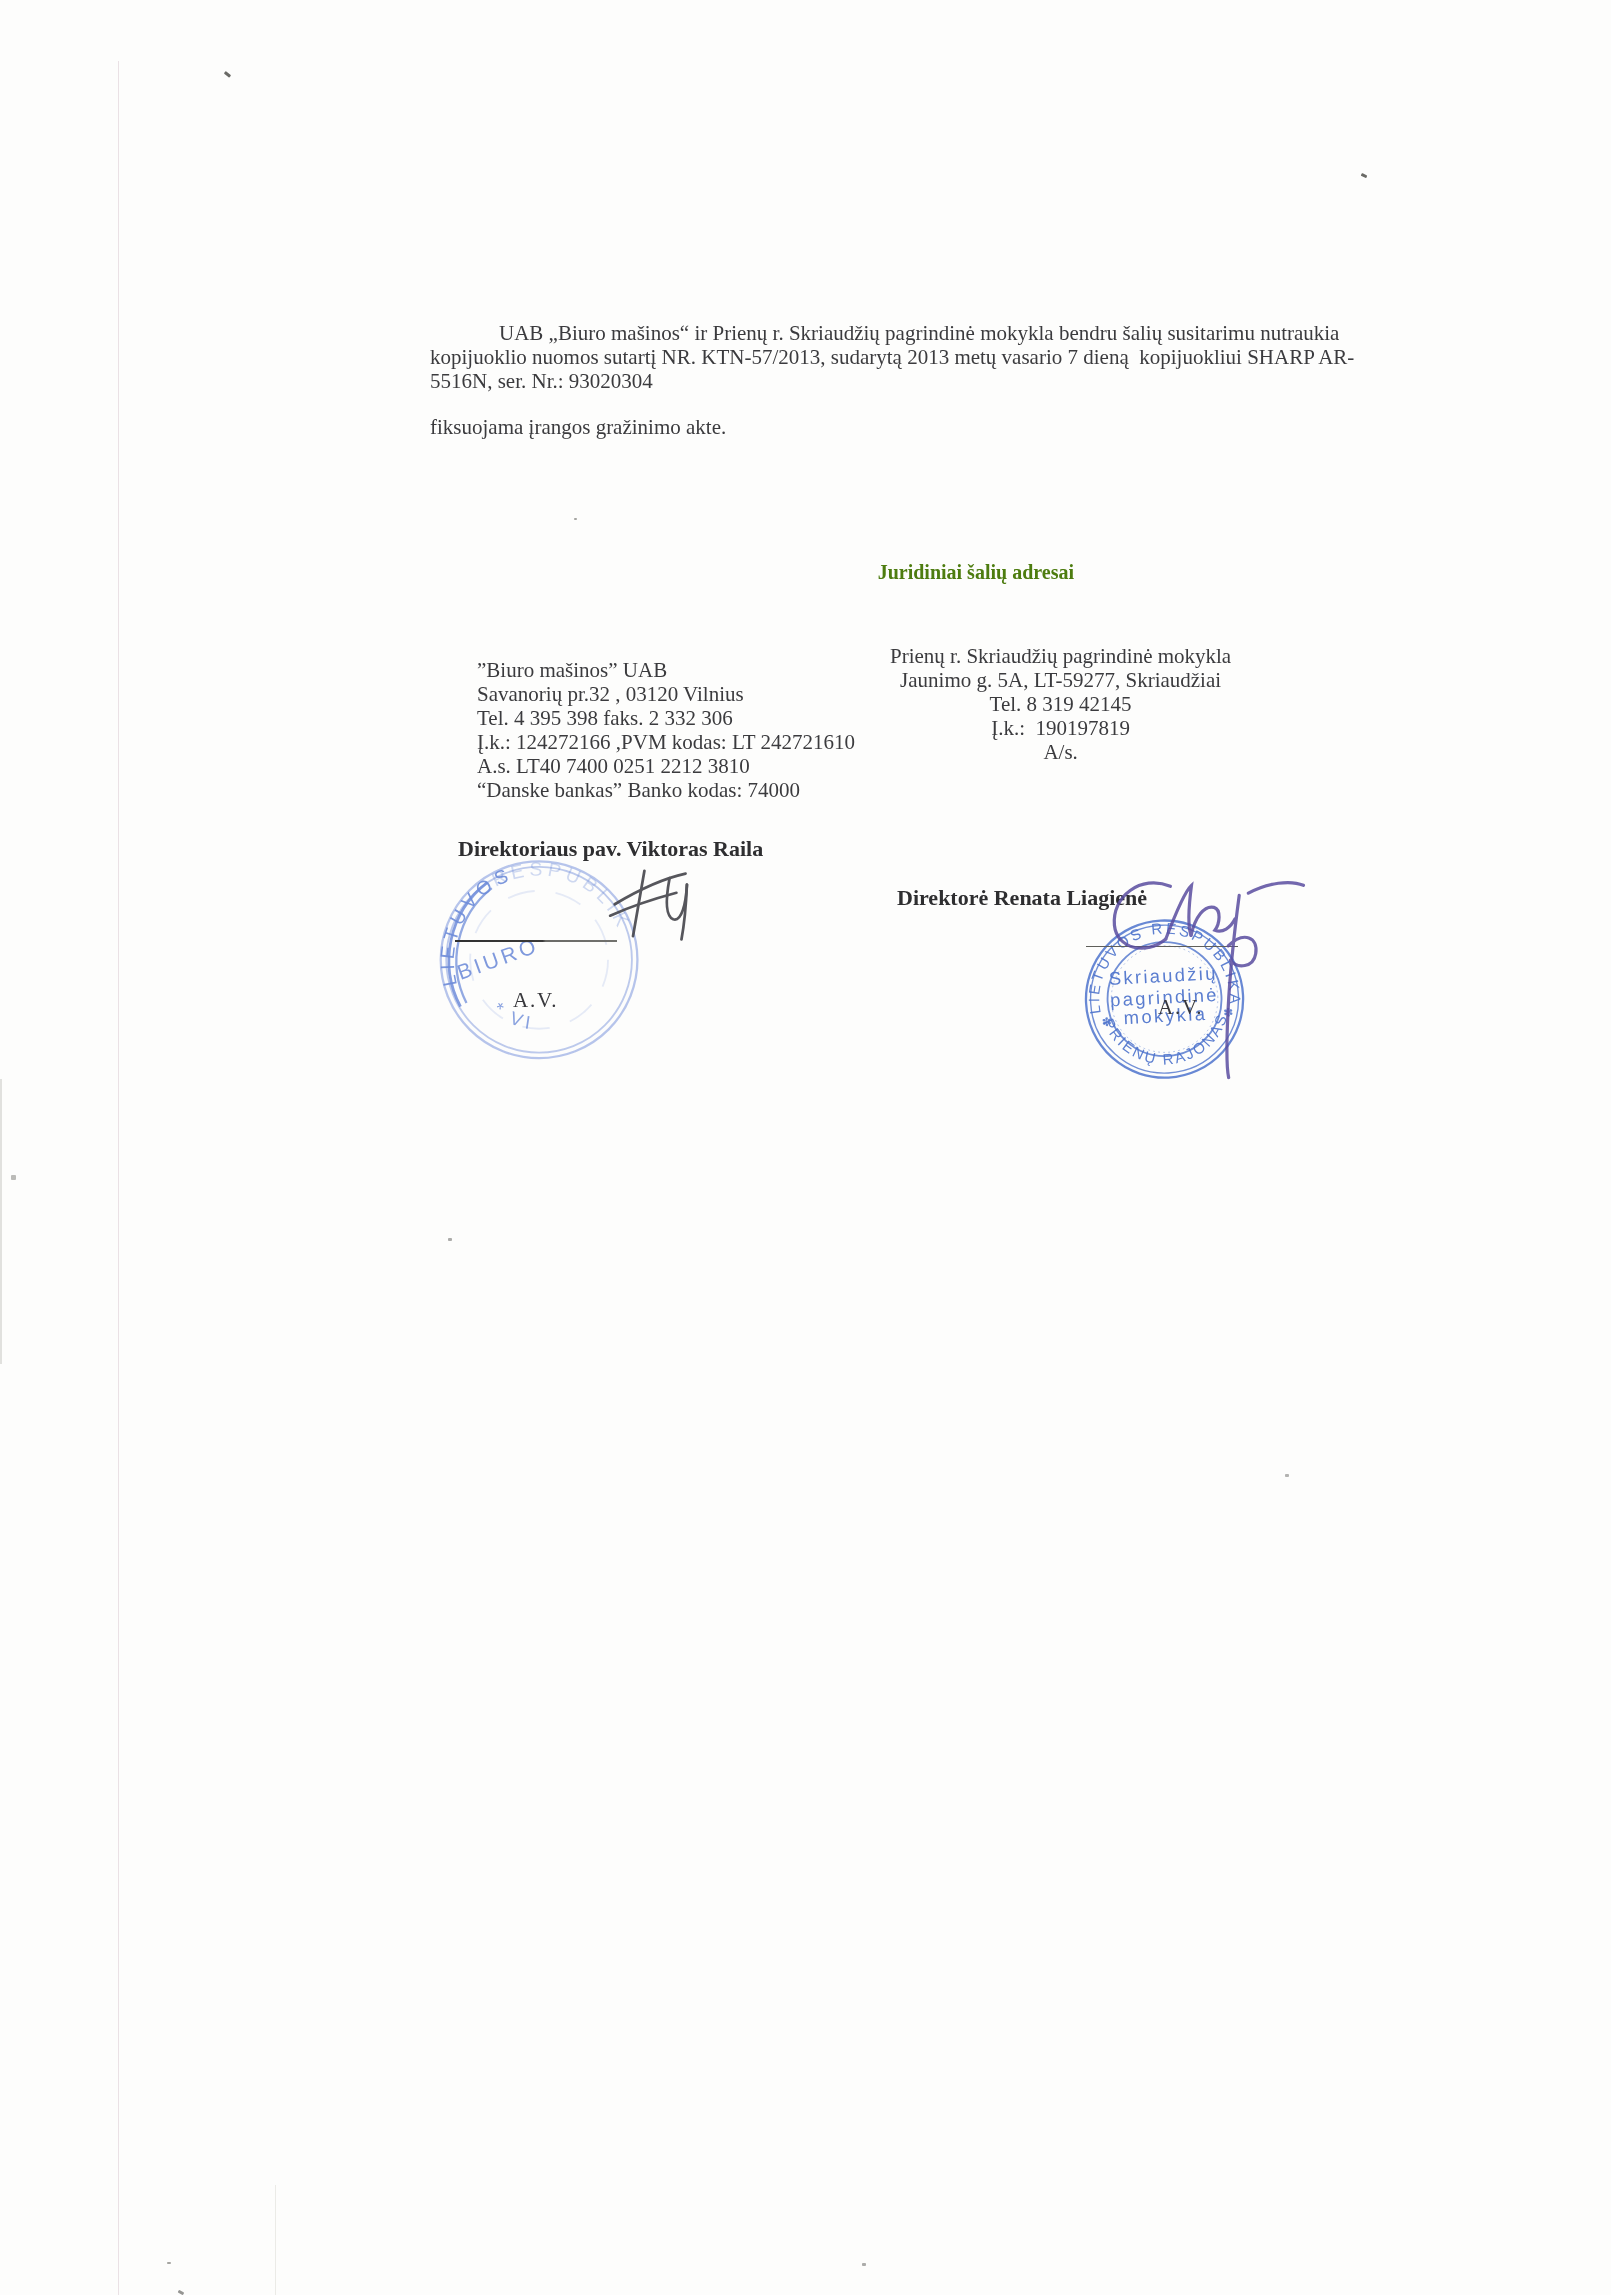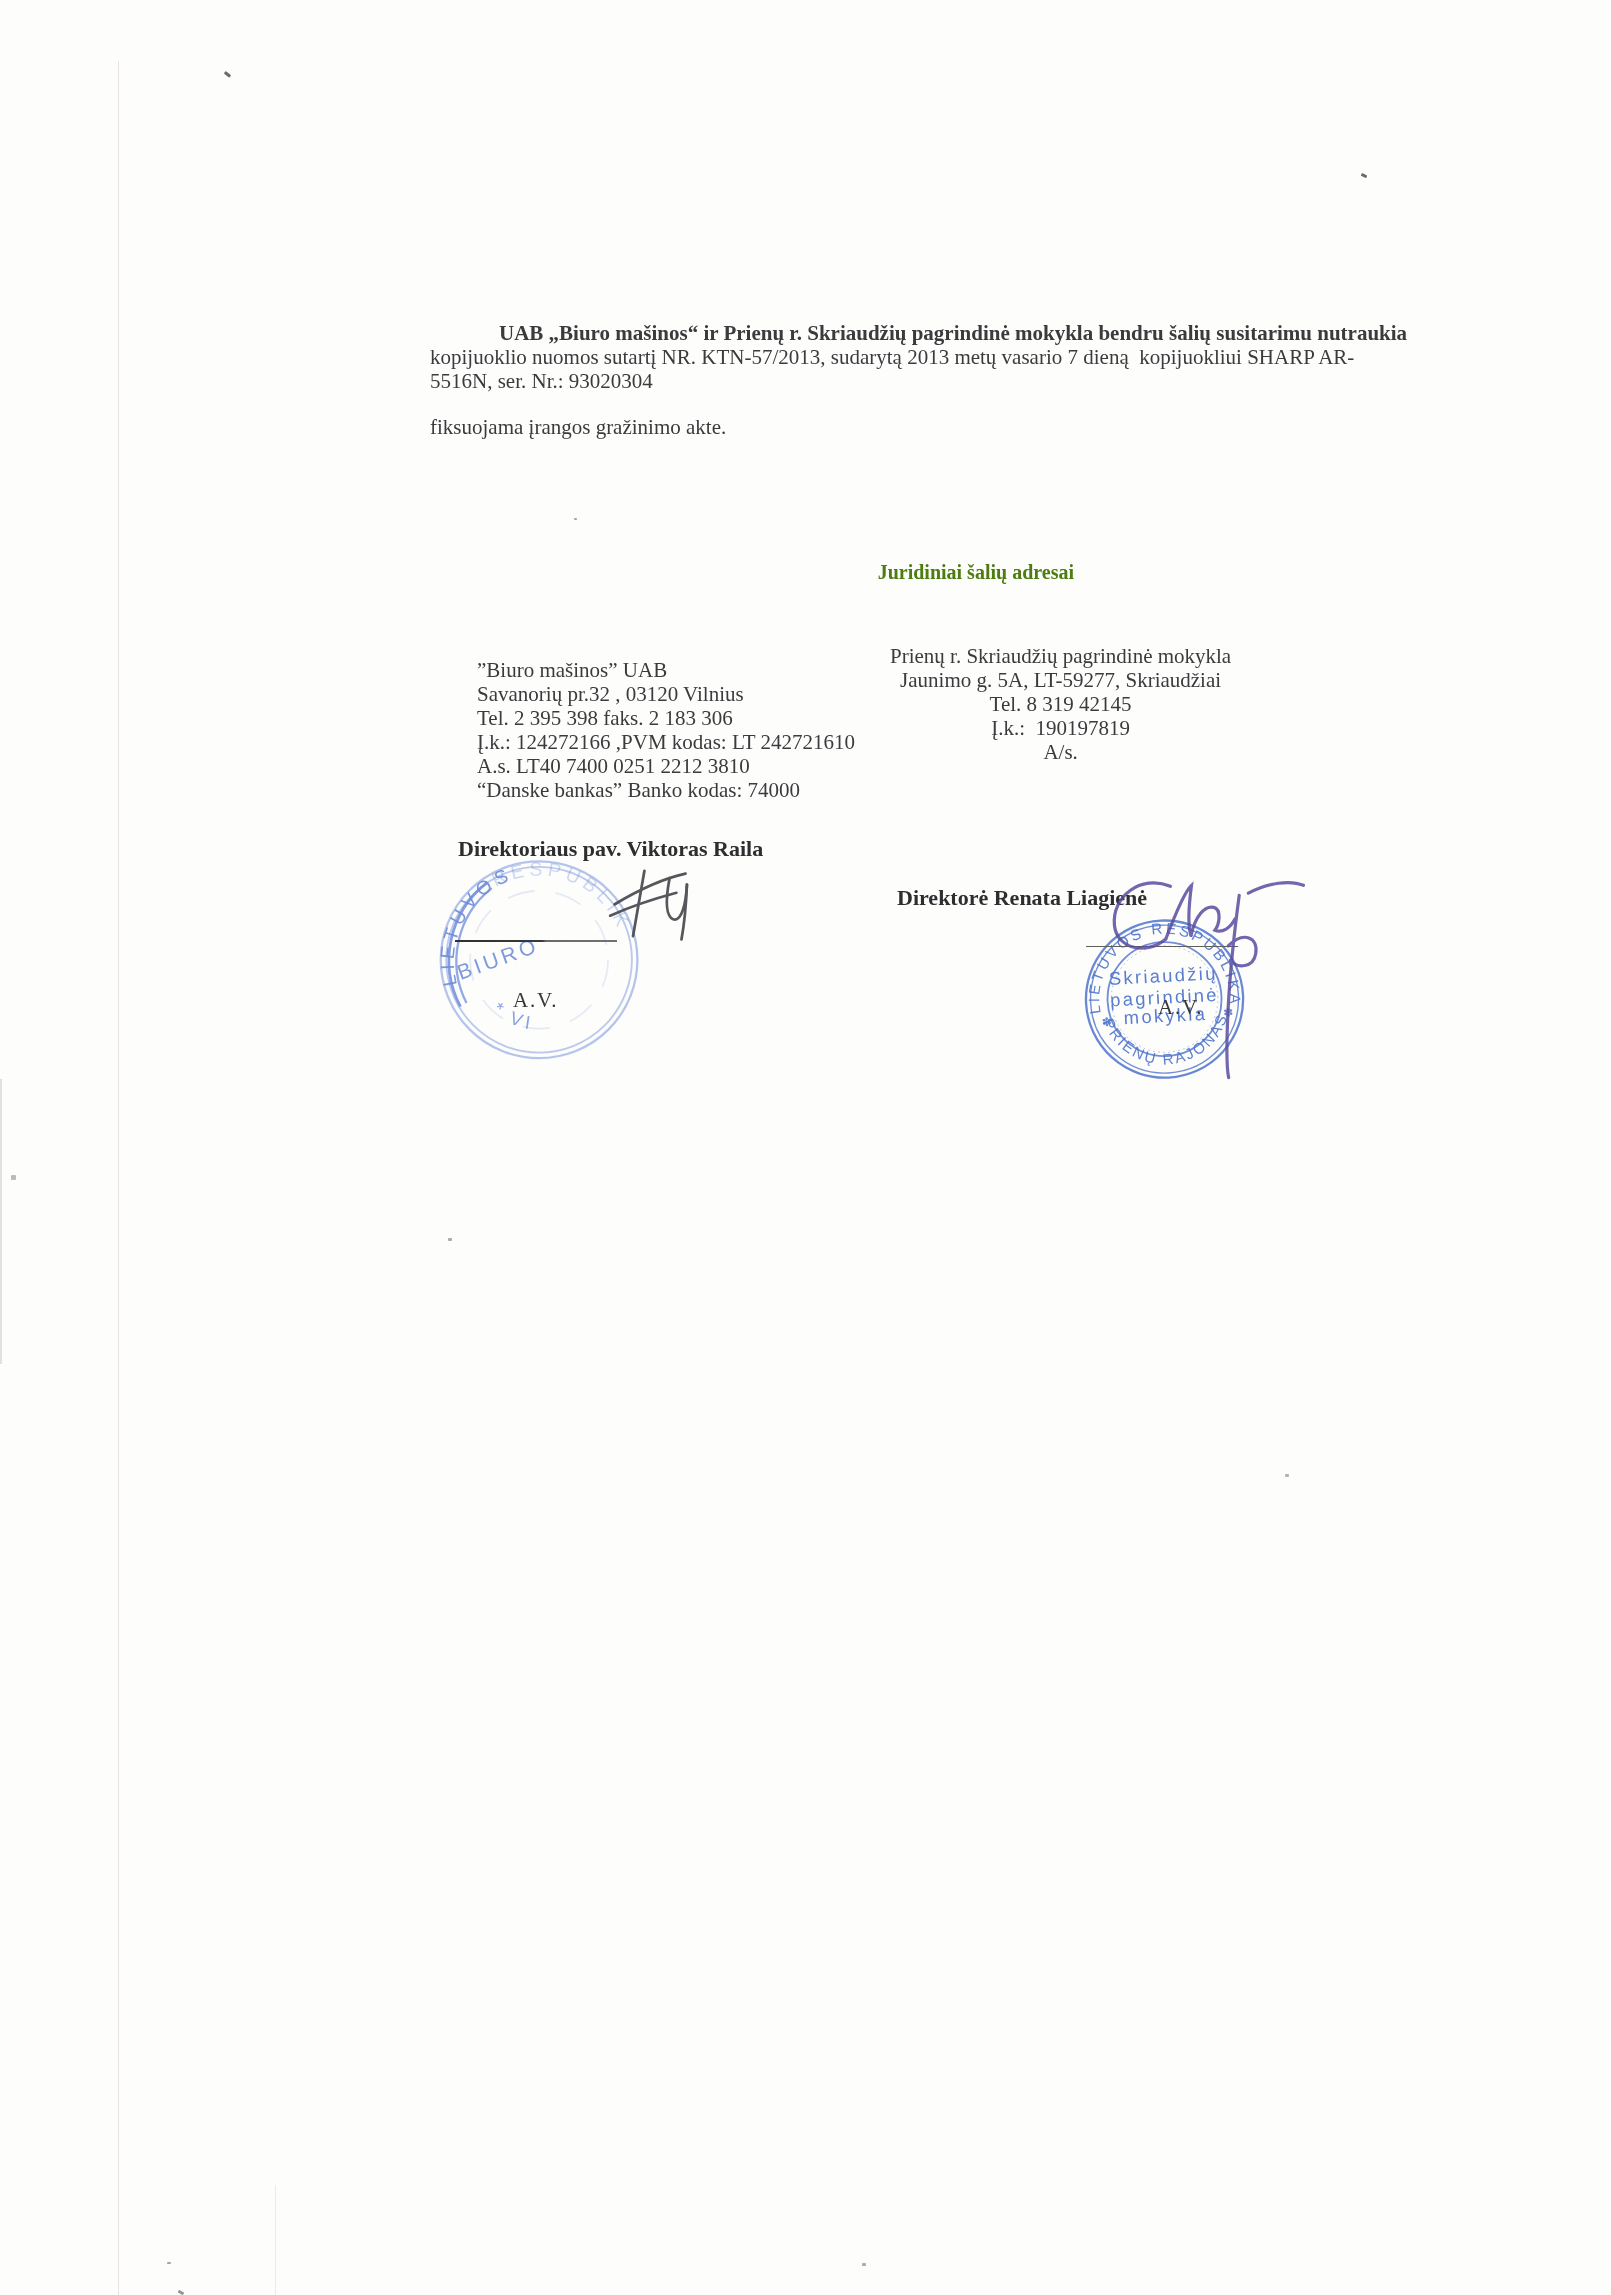--- a/index.html
+++ b/index.html
@@ -14,21 +14,21 @@
   .abs{position:absolute;}
   .line{white-space:pre;}
   .title{
     left:689px;top:223px;width:386px;
     text-align:center;font-weight:bold;
     font-size:24px;line-height:27.5px;color:#2c2c2e;
   }
   .para{font-size:21px;line-height:24px;color:#3b3b3e;}
   .para1{left:430px;top:321px;width:964px;}
   .para2{left:430px;top:415px;width:964px;}
-  .indent{padding-left:69px;font-weight:bold;}
+  .indent{padding-left:69px;}
   .heading{
     left:725px;top:561px;width:349px;text-align:right;
     font-weight:bold;font-size:20px;color:#4d7c0f;
   }
   .addr{font-size:21px;line-height:24px;color:#3b3b3e;}
   .addr-left{left:477px;top:642px;margin-top:16px;}
   .addr-right{left:890px;top:644px;text-align:center;}
   .sig-label{font-weight:bold;font-size:22px;color:#2e2e30;}
   .sig-label-left{left:458px;top:836px;}
   .sig-label-right{left:897px;top:837px;margin-top:48px;}
@@ -73,21 +73,21 @@
 
   <div class="abs para para2">
     <div class="line">fiksuojama įrangos gražinimo akte.</div>
   </div>
 
   <div class="abs heading line">Juridiniai šalių adresai</div>
 
   <div class="abs addr addr-left">
     <div class="line">”Biuro mašinos” UAB</div>
     <div class="line">Savanorių pr.32 , 03120 Vilnius</div>
-    <div class="line">Tel. 2 395 398 faks. 2 183 306</div>
+    <div class="line">Tel. 4 395 398 faks. 2 332 306</div>
     <div class="line">Į.k.: 124272166 ,PVM kodas: LT 242721610</div>
     <div class="line">A.s. LT40 7400 0251 2212 3810</div>
     <div class="line">“Danske bankas” Banko kodas: 74000</div>
   </div>
 
   <div class="abs addr addr-right">
     <div class="line">Prienų r. Skriaudžių pagrindinė mokykla</div>
     <div class="line">Jaunimo g. 5A, LT-59277, Skriaudžiai</div>
     <div class="line">Tel. 8 319 42145</div>
     <div class="line">Į.k.:  190197819</div>

